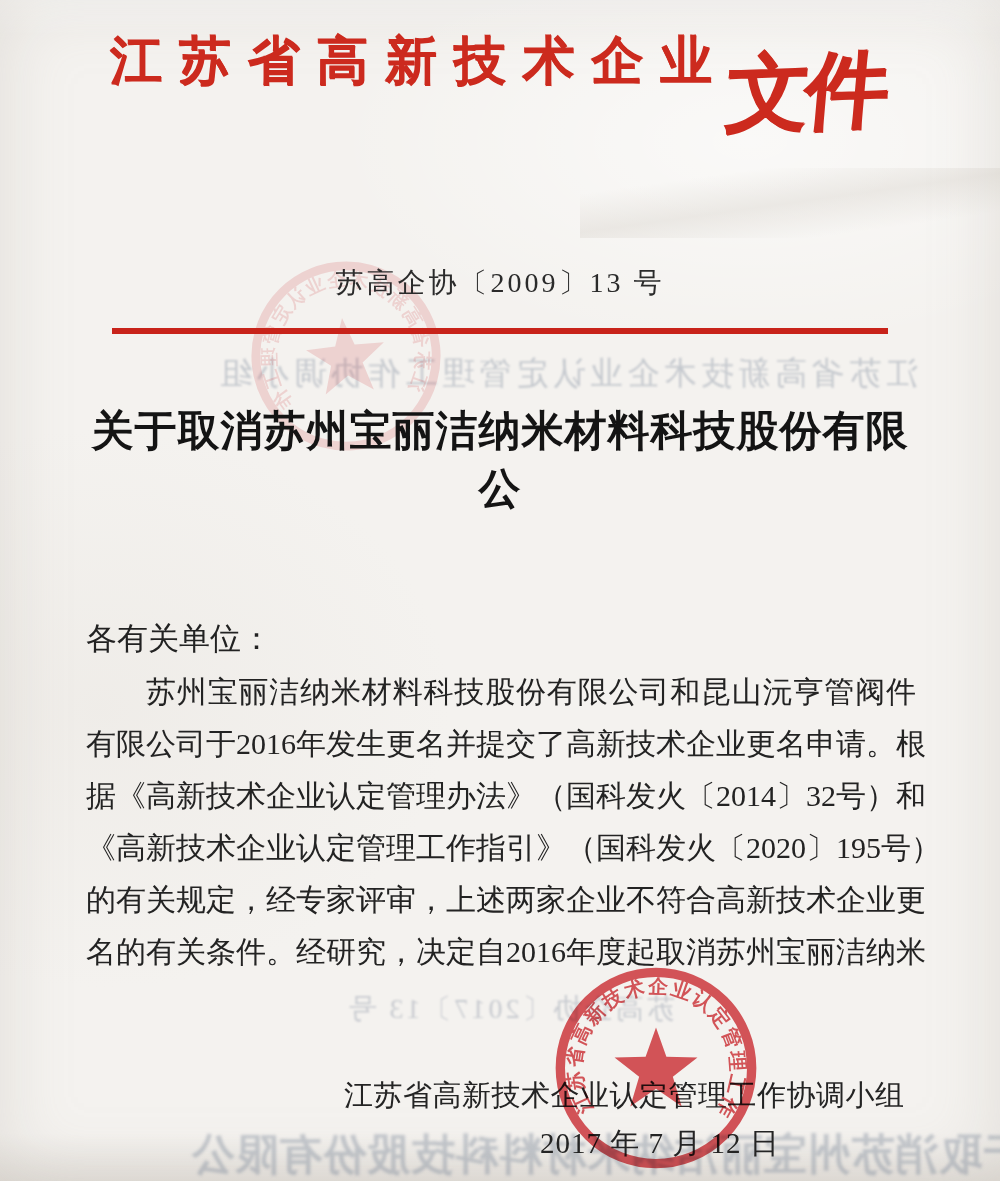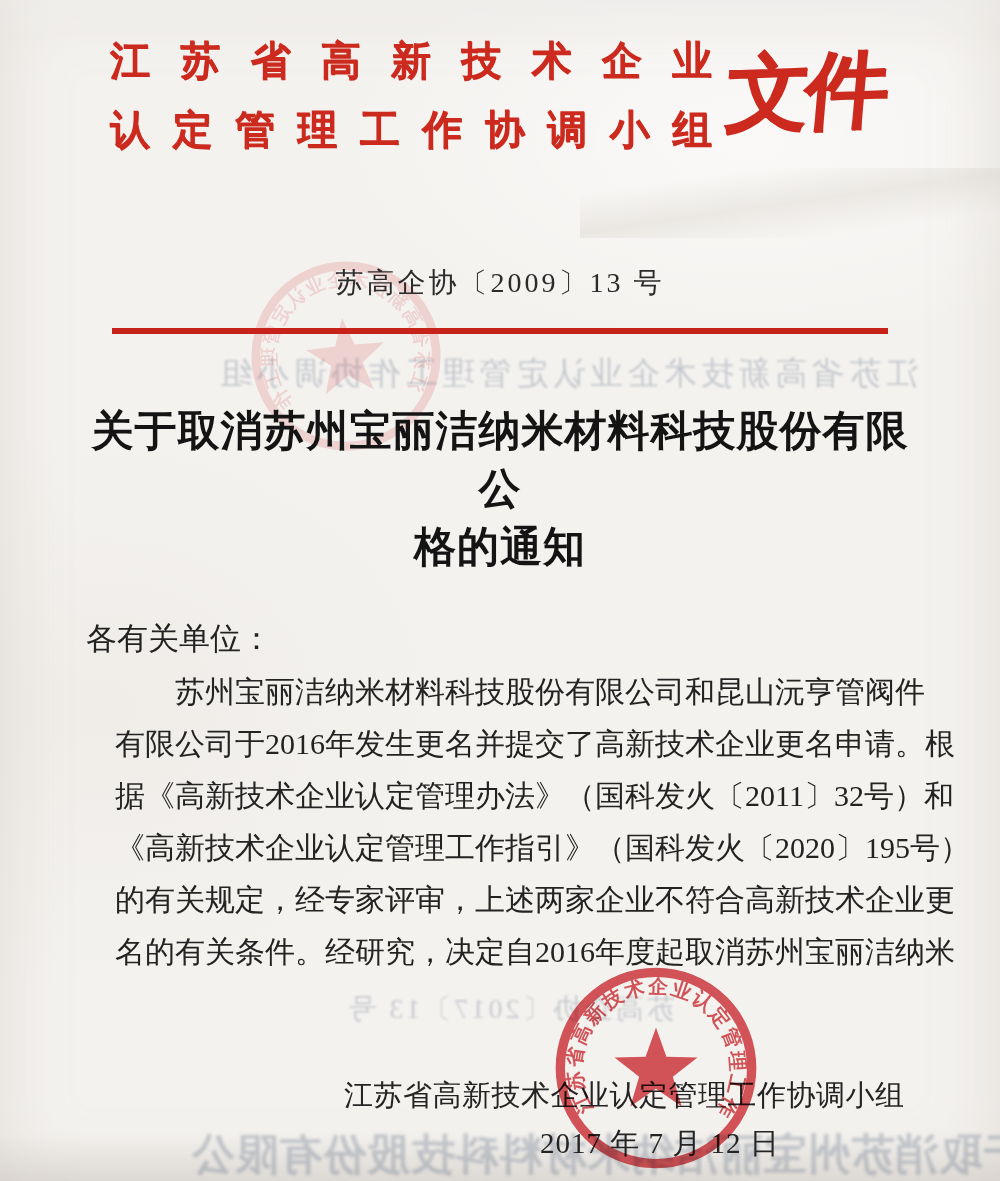--- a/index.html
+++ b/index.html
@@ -18,21 +18,21 @@
   }
   .crease{
     position:absolute;right:0;top:168px;width:420px;height:70px;pointer-events:none;
     background:linear-gradient(172deg, rgba(255,255,255,0) 20%, rgba(205,199,190,0.30) 50%, rgba(255,255,255,0) 80%);
   }
 
   
   .org-name{
     position:absolute;left:110px;top:26px;width:602px;
     color:var(--header_red);font-weight:bold;
-    font-size:40px;line-height:69px;
+    font-size:52px;line-height:69px;
     text-align:justify;text-align-last:justify;
     text-shadow:0.5px 0.5px 0 var(--header_red);
   }
   .doc-type{
     position:absolute;left:726px;top:22px;
     color:var(--header_red);font-weight:bold;
     font-size:84px;line-height:140px;letter-spacing:-5px;
     transform:rotate(-2deg) skewX(-7deg);
     text-shadow:1px 1px 0 var(--header_red);
   }
@@ -58,21 +58,21 @@
   .salutation{
     position:absolute;left:86px;top:618px;
     font-size:31px;color:#222;
   }
   .body-text{
     position:absolute;left:86px;top:666px;width:830px;
     font-size:30px;color:#232323;
   }
   .body-line{
     line-height:52px;white-space:nowrap;
-    text-align:justify;text-align-last:justify;margin-left:29px;
+    text-align:justify;text-align-last:justify;
   }
   .body-line.indent{text-indent:2em;}
 
   
   .signature-org{
     position:absolute;left:344px;top:1076px;
     font-size:29px;color:#242424;letter-spacing:0.5px;
   }
   .signature-date{
     position:absolute;left:540px;top:1124px;
@@ -119,37 +119,35 @@
   <circle cx="100" cy="100" r="92" fill="none" stroke="#cc3a40" stroke-width="9"></circle>
   <polygon fill="#cc3a40" points="100,61 110,89.2 139.9,90 116.2,108.3 124.7,137 100,120 75.3,137 83.8,108.3 60.1,90 90,89.2"></polygon>
   <path id="bleedArc" d="M 41,141.3 A 72,72 0 1 1 159,141.3" fill="none"></path>
   <text class="seal-arc-text" font-size="19" fill="#cc3a40">
     <textPath href="#bleedArc" startOffset="2">江苏省高新技术企业认定管理工作协调小组</textPath>
   </text>
 </svg>
 
 <div class="org-name">
   <div>江苏省高新技术企业</div>
-  <div>认定管理工作协调小组</div>
 </div>
 <div class="doc-type">文件</div>
 
 <div class="doc-number">苏高企协〔2009〕13 号</div>
 <div class="red-rule"></div>
 
 <div class="title">
   <div>关于取消苏州宝丽洁纳米材料科技股份有限公</div>
-  <div>格的通知</div>
 </div>
 
 <div class="salutation">各有关单位：</div>
 <div class="body-text">
   <div class="body-line indent">苏州宝丽洁纳米材料科技股份有限公司和昆山沅亨管阀件</div>
   <div class="body-line">有限公司于2016年发生更名并提交了高新技术企业更名申请。根</div>
-  <div class="body-line">据《高新技术企业认定管理办法》（国科发火〔2011〕32号）和</div>
+  <div class="body-line">据《高新技术企业认定管理办法》（国科发火〔2014〕32号）和</div>
   <div class="body-line">《高新技术企业认定管理工作指引》（国科发火〔2020〕195号）</div>
   <div class="body-line">的有关规定，经专家评审，上述两家企业不符合高新技术企业更</div>
   <div class="body-line">名的有关条件。经研究，决定自2016年度起取消苏州宝丽洁纳米</div>
 </div>
 
 <div class="bleed-docnum mirror">苏高企协〔2017〕13 号</div>
 <div class="bleed-title mirror">关于取消苏州宝丽洁纳米材料科技股份有限公</div>
 
 <div class="signature-org">江苏省高新技术企业认定管理工作协调小组</div>
 <div class="signature-date">2017 年 7 月 12 日</div>

